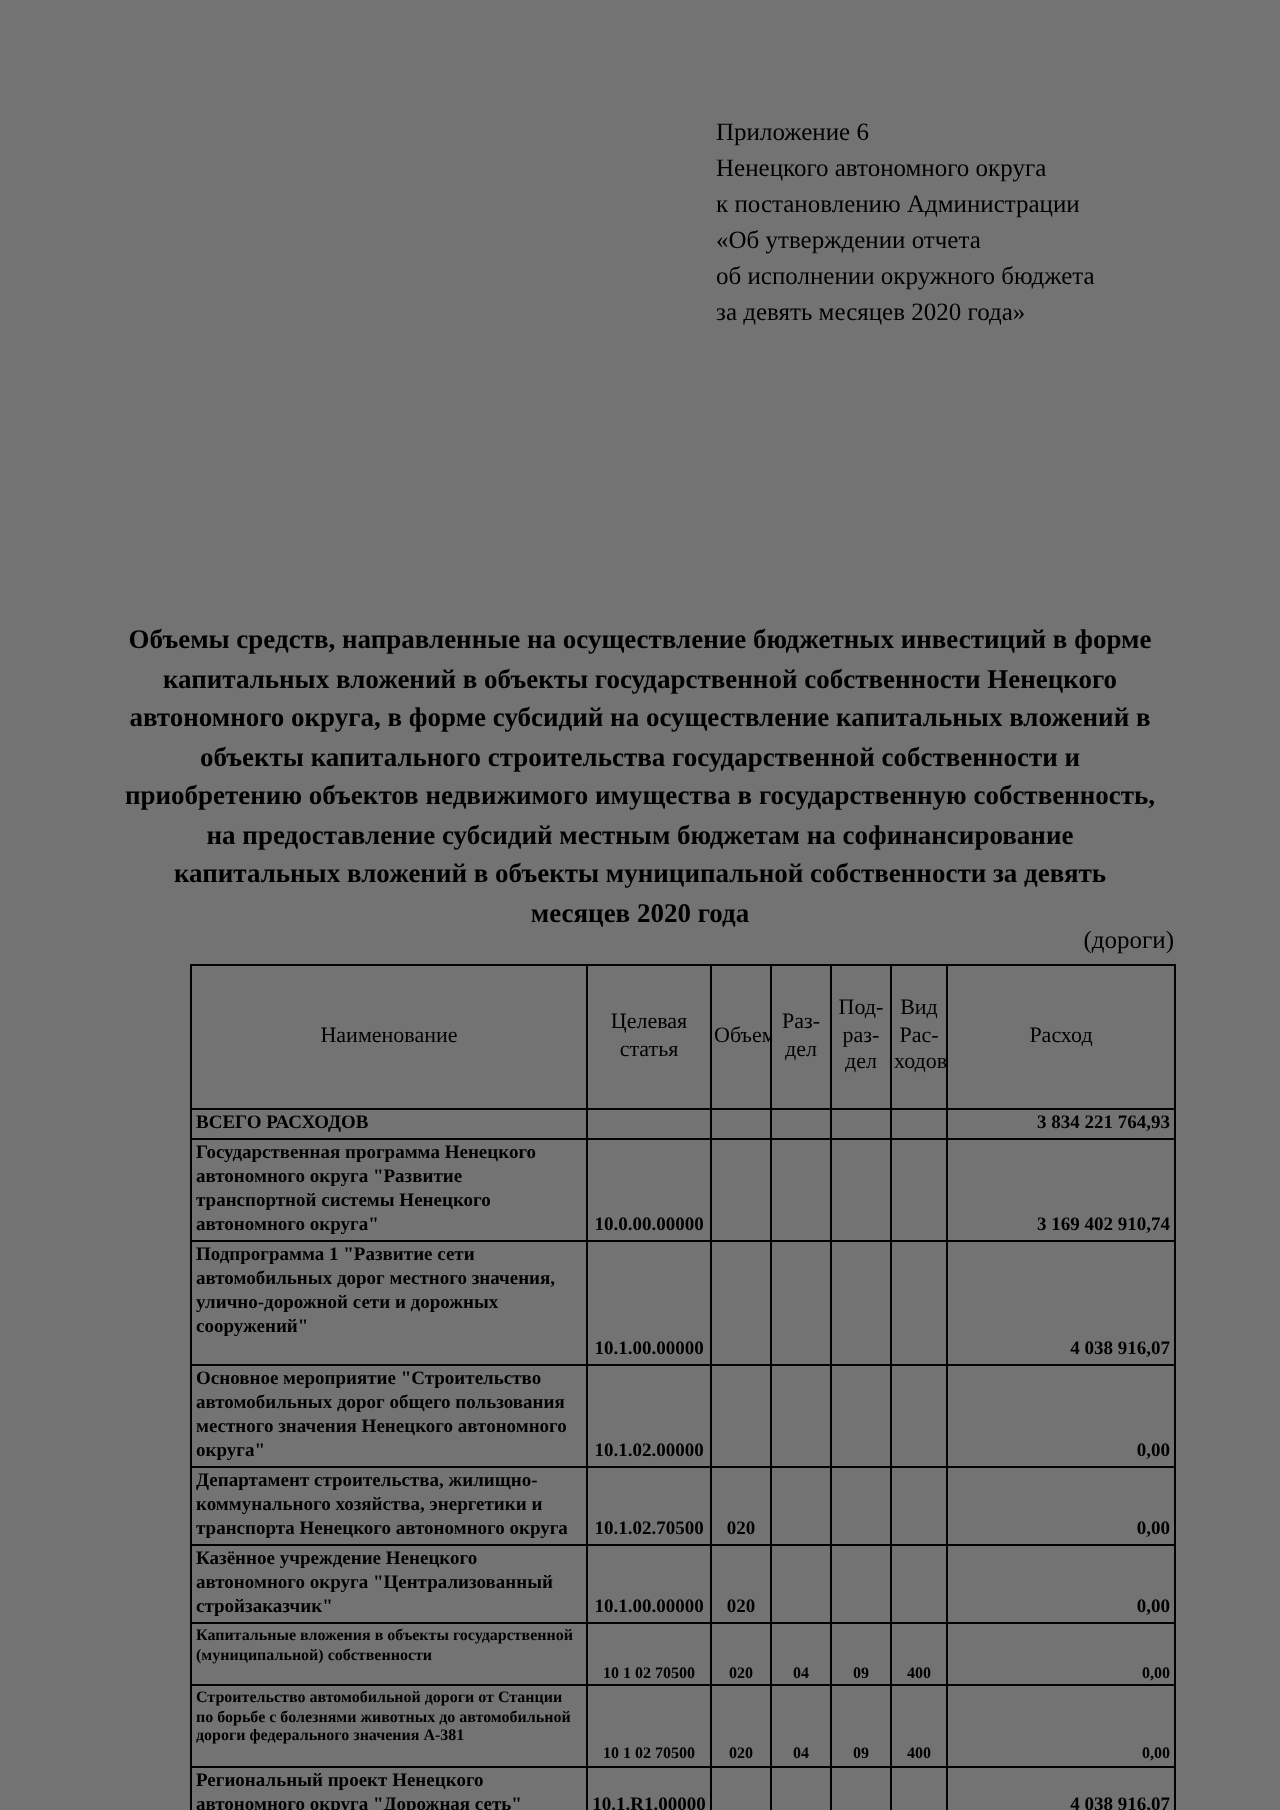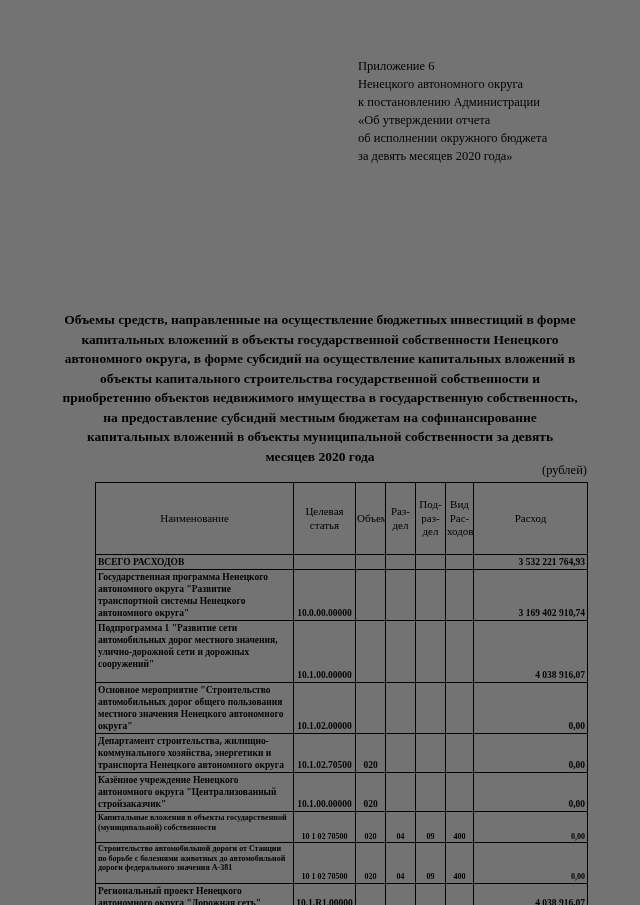--- a/index.html
+++ b/index.html
@@ -100,21 +100,21 @@
     <div>Приложение 6</div>
     <div>Ненецкого автономного округа</div>
     <div>к постановлению Администрации</div>
     <div>«Об утверждении отчета</div>
     <div>об исполнении окружного бюджета</div>
     <div>за девять месяцев 2020 года»</div>
   </div>
 
   <div class="doc-title">Объемы средств, направленные на осуществление бюджетных инвестиций в форме капитальных вложений в объекты государственной собственности Ненецкого автономного округа, в форме субсидий на осуществление капитальных вложений в объекты капитального строительства государственной собственности и приобретению объектов недвижимого имущества в государственную собственность, на предоставление субсидий местным бюджетам на софинансирование капитальных вложений в объекты муниципальной собственности за девять месяцев 2020 года</div>
 
-  <div class="units-label">(рублей)</div>
+  <div class="units-label">(дороги)</div>
 
   <table class="budget">
     <colgroup>
       <col style="width:198px">
       <col style="width:62px">
       <col style="width:30px">
       <col style="width:30px">
       <col style="width:30px">
       <col style="width:28px">
       <col style="width:114px">
@@ -137,21 +137,21 @@
       </tr>
     </thead>
     <tbody id="table-body">
         <tr class="bold">
           <td class="col-name">ВСЕГО РАСХОДОВ</td>
           <td class="col-code"></td>
           <td class="col-glava"></td>
           <td class="col-razdel"></td>
           <td class="col-podrazdel"></td>
           <td class="col-vid"></td>
-          <td class="col-amount">3 532 221 764,93</td>
+          <td class="col-amount">3 834 221 764,93</td>
         </tr>
         <tr class="bold">
           <td class="col-name">Государственная программа Ненецкого автономного округа "Развитие транспортной системы Ненецкого автономного округа"</td>
           <td class="col-code">10.0.00.00000</td>
           <td class="col-glava"></td>
           <td class="col-razdel"></td>
           <td class="col-podrazdel"></td>
           <td class="col-vid"></td>
           <td class="col-amount">3 169 402 910,74</td>
         </tr>

